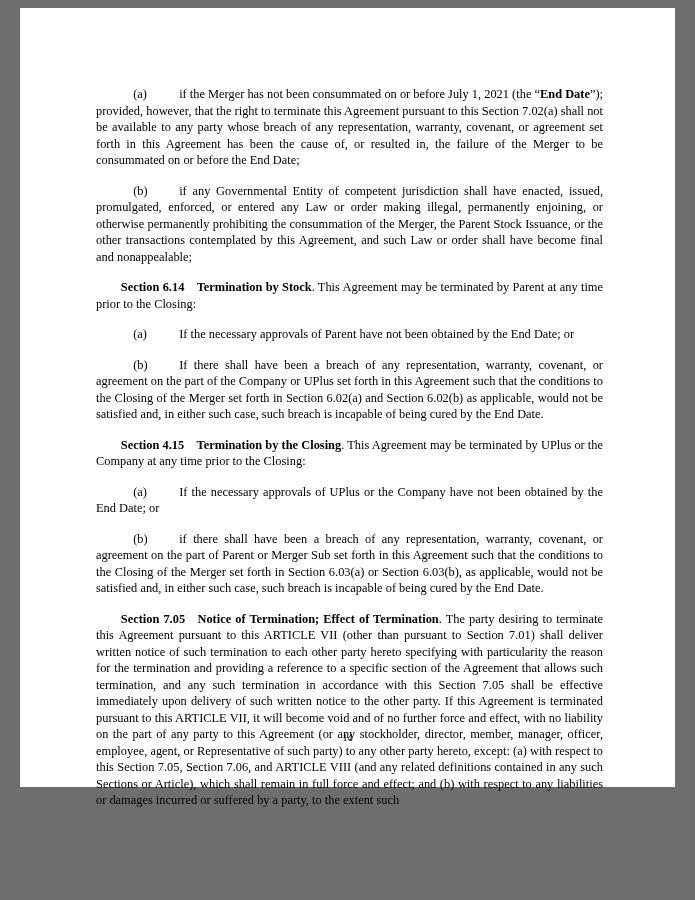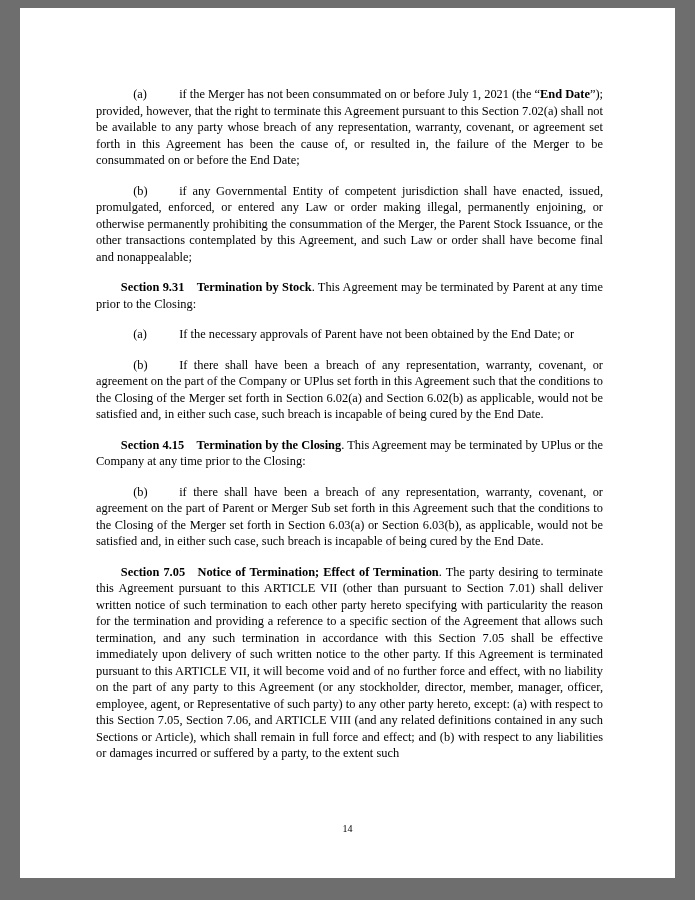--- a/index.html
+++ b/index.html
@@ -11,21 +11,21 @@
     width: 695px;
     height: 900px;
     background: #6e6e6e;
     display: flex;
     align-items: flex-start;
     justify-content: center;
     overflow: hidden;
   }
   .page {
     width: 655px;
-    height: 870px;
+    height: 779px;
     background: #ffffff;
     margin-top: 8px;
     box-sizing: border-box;
     padding: 78px 72px 20px 76px;
     font-family: "Liberation Serif", serif;
     color: #000000;
     position: relative;
   }
   .para {
     font-size: 12.4px;
@@ -49,22 +49,23 @@
   }
 </style>
 </head>
 <body>
 
 <div class="page-wrap">
   <div class="page">
     <div id="body-content">
         <div class="para">   <span class="lead">(a)</span><span>if the Merger has not been consummated on or before July 1, 2021 (the “</span><span style="font-weight: bold;">End Date</span><span>”); provided, however, that the right to terminate this Agreement pursuant to this Section 7.02(a) shall not be available to any party whose breach of any representation, warranty, covenant, or agreement set forth in this Agreement has been the cause of, or resulted in, the failure of the Merger to be consummated on or before the End Date;</span></div>
         <div class="para">   <span class="lead">(b)</span><span>if any Governmental Entity of competent jurisdiction shall have enacted, issued, promulgated, enforced, or entered any Law or order making illegal, permanently enjoining, or otherwise permanently prohibiting the consummation of the Merger, the Parent Stock Issuance, or the other transactions contemplated by this Agreement, and such Law or order shall have become final and nonappealable;</span></div>
-        <div class="para">  <span style="font-weight: bold;">Section 9.31</span><span> </span><span style="font-weight: bold;">Termination by Stock</span><span>. This Agreement may be terminated by Parent at any time prior to the Closing:</span></div>
+        <div class="para">  <span style="font-weight: bold;">Section 6.14</span><span> </span><span style="font-weight: bold;">Termination by Stock</span><span>. This Agreement may be terminated by Parent at any time prior to the Closing:</span></div>
         <div class="para">   <span class="lead">(a)</span><span>If the necessary approvals of Parent have not been obtained by the End Date; or</span></div>
         <div class="para">   <span class="lead">(b)</span><span>If there shall have been a breach of any representation, warranty, covenant, or agreement on the part of the Company or UPlus set forth in this Agreement such that the conditions to the Closing of the Merger set forth in Section 6.02(a) and Section 6.02(b) as applicable, would not be satisfied and, in either such case, such breach is incapable of being cured by the End Date.</span></div>
         <div class="para">  <span style="font-weight: bold;">Section 4.15</span><span> </span><span style="font-weight: bold;">Termination by the Closing</span><span>. This Agreement may be terminated by UPlus or the Company at any time prior to the Closing:</span></div>
+        <div class="para">   <span class="lead">(a)</span><span>If the necessary approvals of  UPlus or the Company have not been obtained by the End Date; or</span></div>
         <div class="para">   <span class="lead">(b)</span><span>if there shall have been a breach of any representation, warranty, covenant, or agreement on the part of Parent or Merger Sub set forth in this Agreement such that the conditions to the Closing of the Merger set forth in  Section 6.03(a) or  Section 6.03(b), as applicable, would not be satisfied and, in either such case, such breach is incapable of being cured by the End Date.</span></div>
         <div class="para">  <span style="font-weight: bold;">Section 7.05</span><span> </span><span style="font-weight: bold;">Notice of Termination; Effect of Termination</span><span>. The party desiring to terminate this Agreement pursuant to this ARTICLE VII (other than pursuant to Section 7.01) shall deliver written notice of such termination to each other party hereto specifying with particularity the reason for the termination and providing a reference to a specific section of the Agreement that allows such termination, and any such termination in accordance with this  Section 7.05 shall be effective immediately upon delivery of such written notice to the other party. If this Agreement is terminated pursuant to this  ARTICLE VII, it will become void and of no further force and effect, with no liability on the part of any party to this Agreement (or any stockholder, director, member, manager, officer, employee, agent, or Representative of such party) to any other party hereto, except: (a) with respect to this Section 7.05,  Section 7.06, and  ARTICLE VIII (and any related definitions contained in any such Sections or Article), which shall remain in full force and effect; and (b) with respect to any liabilities or damages incurred or suffered by a party, to the extent such</span></div>
       </div>
     <div class="page-num">14</div>
   </div>
 </div>
 
 </body></html>

